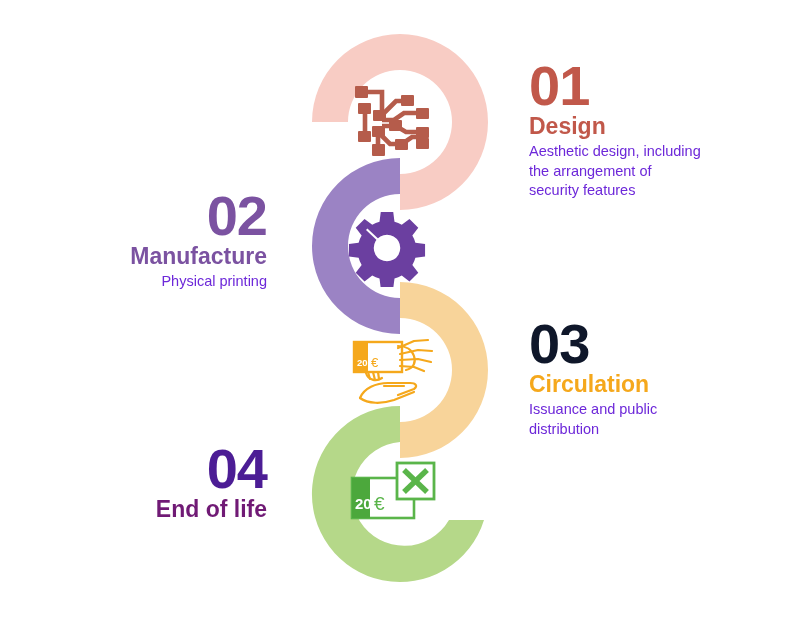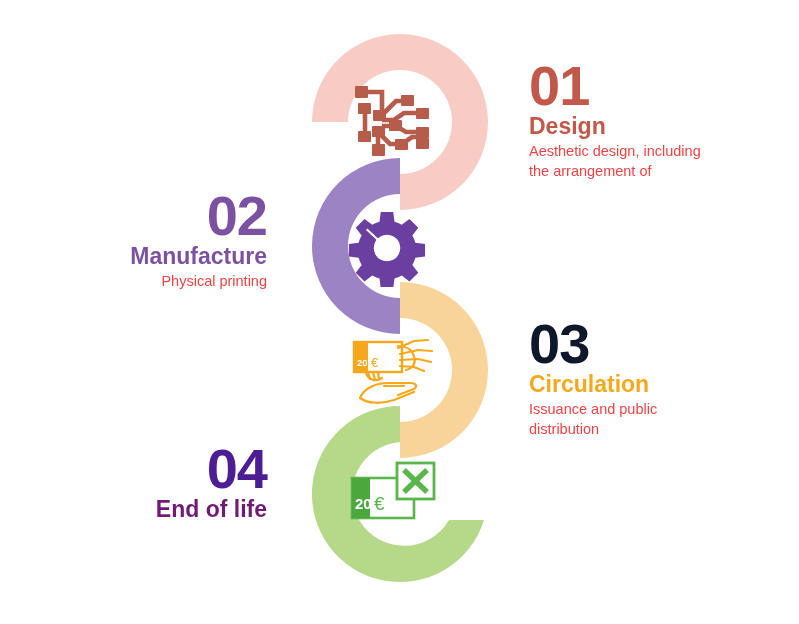--- a/index.html
+++ b/index.html
@@ -42,21 +42,21 @@
   .block .ttl {
     font-size: 23px;
     font-weight: bold;
     line-height: 1.08;
     margin: 0 0 4px 0;
   }
   .block .desc {
     font-size: 14.5px;
     font-weight: normal;
     line-height: 1.33;
-    color: #ef4444;
+    color: #6d28d9;
     margin: 0;
   }
 
   .block.right { text-align: left; }
   .block.left  { text-align: right; }
 
   
   #block-01 { left: 529px; top: 32px;  width: 250px; margin-top: 28px; }
   #block-02 { left: 25px;  top: 190px; width: 242px; }
   #block-03 { left: 529px; top: 318px; width: 250px; }
@@ -196,20 +196,21 @@
       </g>
     </svg>
   </div>
 
   <div class="block right" id="block-01">
     <div class="num" style="color:#C1584A">01</div>
     <div class="ttl" style="color:#C1584A">Design</div>
     <div class="desc">
       <div>Aesthetic design, including</div>
       <div>the arrangement of</div>
+      <div>security features</div>
     </div>
   </div>
 
   <div class="block left" id="block-02">
     <div class="num" style="color:#7B52A1">02</div>
     <div class="ttl" style="color:#7B52A1">Manufacture</div>
     <div class="desc">
       <div>Physical printing</div>
     </div>
   </div>

